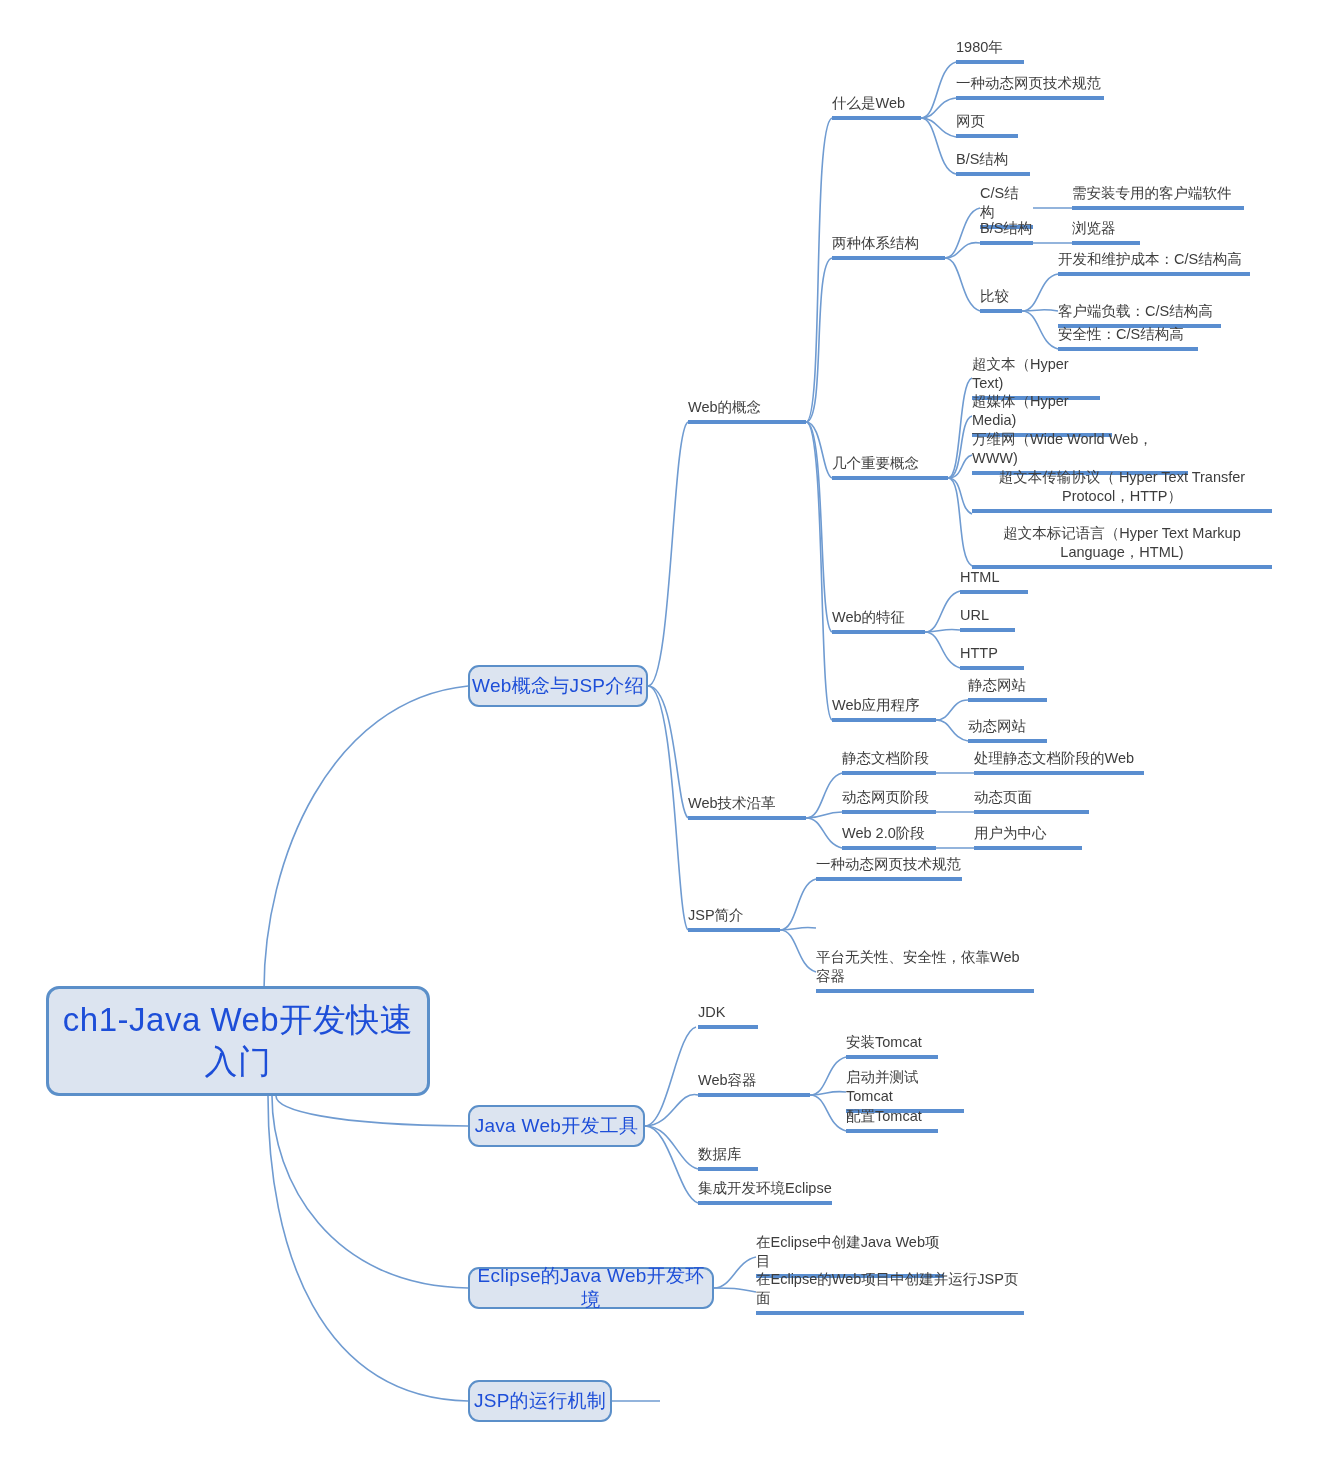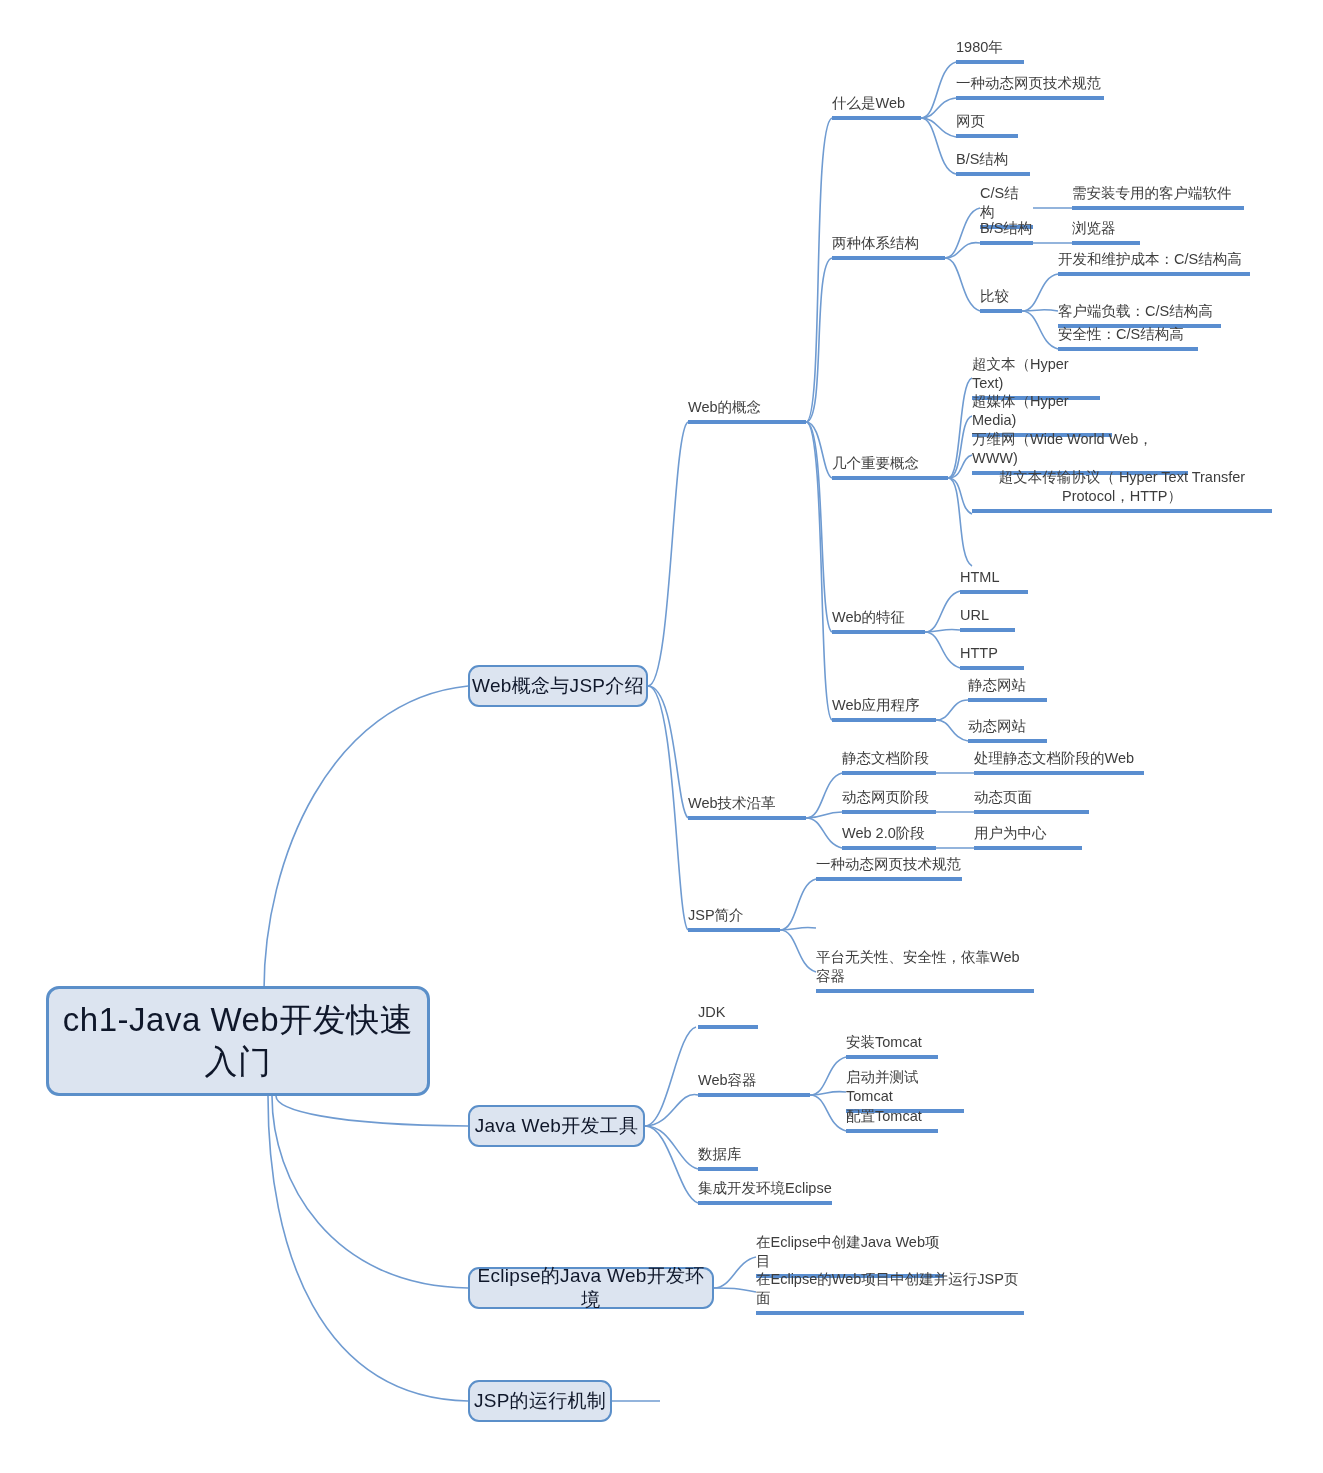--- a/index.html
+++ b/index.html
@@ -7,21 +7,21 @@
        font-family:"Liberation Sans","DejaVu Sans",sans-serif;}
   #canvas{position:absolute;left:0;top:0;width:1323px;height:1473px;}
   #links{position:absolute;left:0;top:0;width:1323px;height:1473px;pointer-events:none;}
 
   
   .boxnode{
     position:absolute;
     background:#dce4f0;
     border:2.5px solid #5b8fc9;
     border-radius:10px;
-    color:#0f172a;
+    color:#1d4ed8;
     display:flex;align-items:center;justify-content:center;
     text-align:center;
     box-sizing:border-box;
     line-height:1.28;
   }
   .root{
     font-size:33px;
     letter-spacing:.5px;
     border-width:3px;
     border-radius:13px;
@@ -222,20 +222,23 @@
   </div>
   <div class="unode ta-left" style="left:972px;top:392px;width:140px;">
     <span>超媒体（Hyper Media)</span>
   </div>
   <div class="unode ta-left" style="left:972px;top:430px;width:216px;">
     <span>万维网（Wide World Web，WWW)</span>
   </div>
   <div class="unode" style="left:972px;top:468px;width:300px;">
     <span>超文本传输协议（ Hyper Text Transfer Protocol，HTTP）</span>
   </div>
+  <div class="unode" style="left:972px;top:524px;width:300px;">
+    <span>超文本标记语言（Hyper Text Markup Language，HTML)</span>
+  </div>
 
   <div class="unode ta-left" style="left:960px;top:568px;width:68px;">
     <span>HTML</span>
   </div>
   <div class="unode ta-left" style="left:960px;top:606px;width:55px;">
     <span>URL</span>
   </div>
   <div class="unode ta-left" style="left:960px;top:644px;width:64px;">
     <span>HTTP</span>
   </div>

